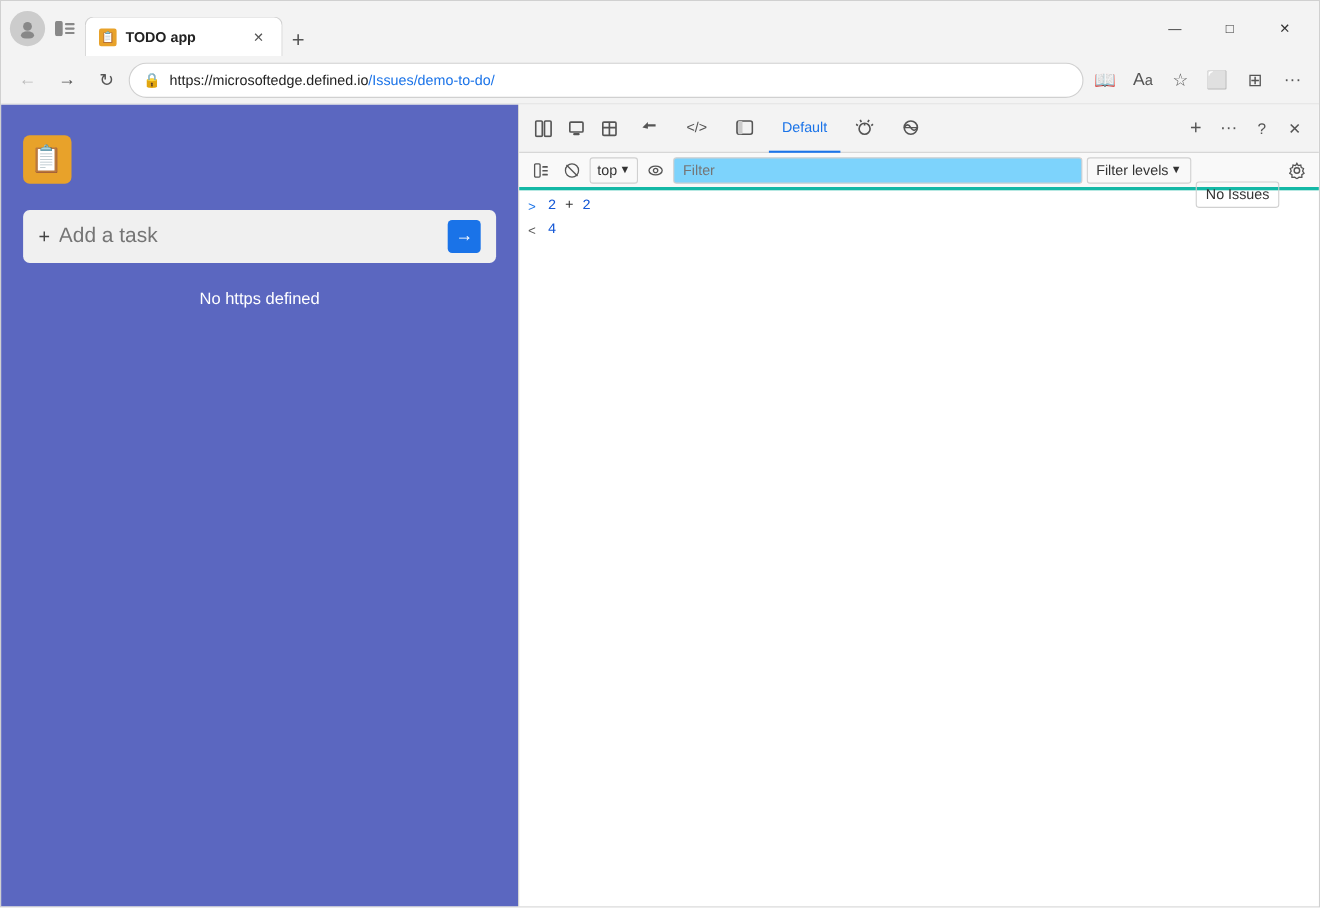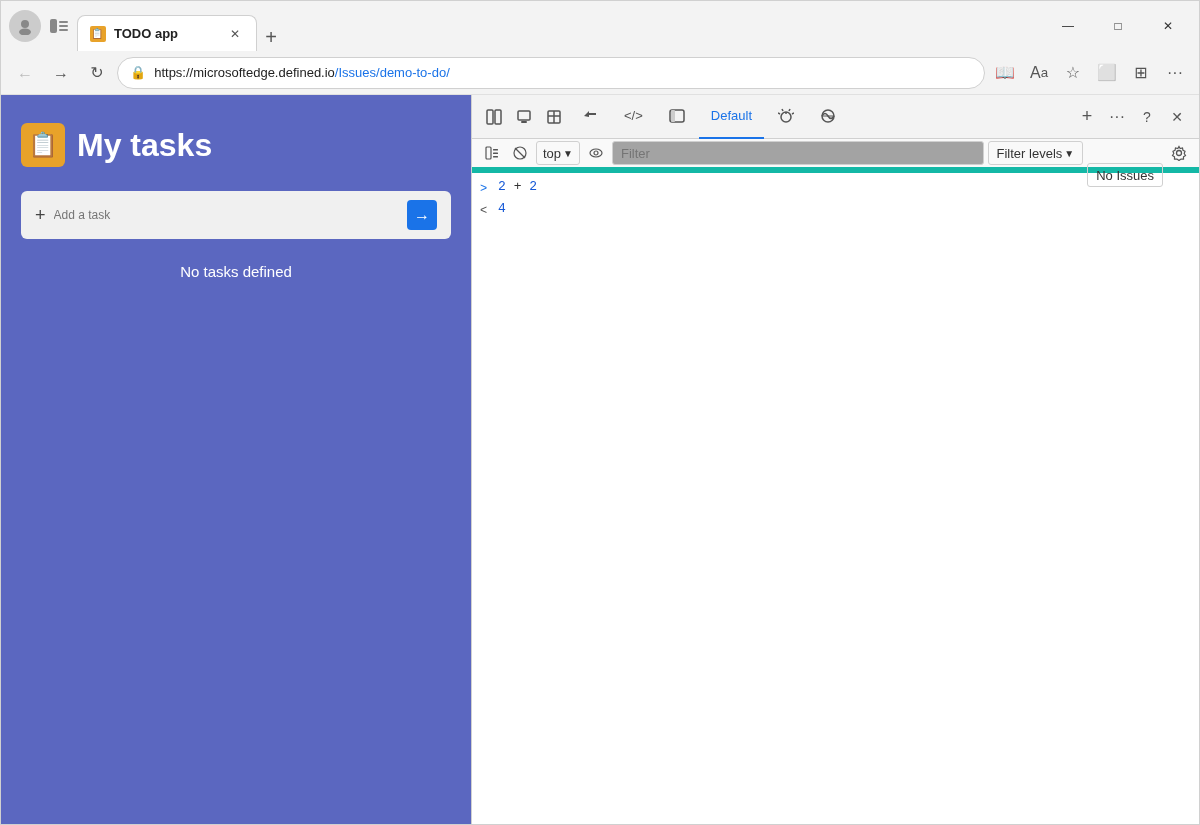--- a/index.html
+++ b/index.html
@@ -35,40 +35,40 @@
     
     .main-area { display: flex; flex: 1; overflow: hidden; }
 
     
     .todo-panel { width: 470px; background: #5b67c0; flex-shrink: 0; display: flex; flex-direction: column; padding: 20px; gap: 16px; }
     .todo-header { display: flex; align-items: center; gap: 12px; padding: 8px 0; }
     .todo-icon { width: 44px; height: 44px; background: #e8a22a; border-radius: 6px; display: flex; align-items: center; justify-content: center; font-size: 24px; }
     .todo-title { font-size: 32px; font-weight: bold; color: #fff; }
     .add-task-bar { background: #f0f0f0; border-radius: 6px; height: 48px; display: flex; align-items: center; padding: 0 14px; gap: 8px; }
     .add-task-plus { font-size: 18px; color: #444; }
-    .add-task-input { flex: 1; background: transparent; border: none; outline: none; font-size: 12px; color: #0369a1; }
+    .add-task-input { flex: 1; background: transparent; border: none; outline: none; font-size: 19px; color: #0369a1; }
     .add-task-submit { width: 30px; height: 30px; background: #1a73e8; border-radius: 4px; display: flex; align-items: center; justify-content: center; color: white; font-size: 16px; cursor: pointer; }
     .no-tasks { text-align: center; color: #fff; font-size: 15px; margin-top: 8px; }
 
     
     .devtools-panel { flex: 1; background: #fff; display: flex; flex-direction: column; border-left: 1px solid #d0d0d0; }
 
     
     .devtools-toolbar { height: 44px; background: #f3f3f3; display: flex; align-items: center; padding: 0 8px; gap: 2px; border-bottom: 1px solid #d0d0d0; }
     .dt-btn { width: 28px; height: 28px; border-radius: 4px; display: flex; align-items: center; justify-content: center; color: #555; font-size: 14px; cursor: pointer; border: none; background: transparent; }
     .dt-tab { height: 44px; display: flex; align-items: center; padding: 0 12px; font-size: 13px; color: #555; cursor: pointer; border-bottom: 2px solid transparent; white-space: nowrap; }
     .dt-tab.active { color: #1a73e8; border-bottom: 2px solid #1a73e8; }
     .dt-spacer { flex: 1; }
     .dt-right-btns { display: flex; gap: 2px; }
 
     
-    .console-toolbar { height: 34px; background: #f9f9f9; display: flex; align-items: center; padding: 0 8px; gap: 4px; border-bottom: 6px solid #14b8a6; }
+    .console-toolbar { height: 34px; background: #f9f9f9; display: flex; align-items: center; padding: 0 8px; gap: 4px; border-bottom: 3px solid #14b8a6; }
     .ct-btn { width: 24px; height: 24px; border-radius: 3px; display: flex; align-items: center; justify-content: center; color: #555; font-size: 12px; cursor: pointer; }
     .top-selector { display: flex; align-items: center; gap: 2px; background: transparent; border: 1px solid #d0d0d0; border-radius: 3px; padding: 2px 6px; font-size: 13px; color: #333; cursor: pointer; height: 24px; }
-    .filter-input { flex: 1; height: 24px; border: 1px solid #d0d0d0; border-radius: 3px; padding: 0 8px; font-size: 13px; outline: none; background: #a3a3a3; }
+    .filter-input { flex: 1; height: 24px; border: 1px solid #d0d0d0; border-radius: 3px; padding: 0 8px; font-size: 13px; outline: none; background: #7dd3fc; }
     .default-levels { display: flex; align-items: center; gap: 2px; height: 24px; border: 1px solid #d0d0d0; border-radius: 3px; padding: 0 8px; font-size: 13px; color: #333; cursor: pointer; white-space: nowrap; }
     .no-issues-badge { height: 24px; border: 1px solid #d0d0d0; border-radius: 3px; padding: 0 8px; font-size: 13px; color: #333; display: flex; align-items: center; white-space: nowrap; margin-top: 44px; }
     .gear-icon-console { width: 24px; height: 24px; display: flex; align-items: center; justify-content: center; color: #555; font-size: 14px; cursor: pointer; margin-left: auto; }
 
     
     .console-output { flex: 1; padding: 4px 0; overflow-y: auto; font-family: 'Courier New', monospace; font-size: 13px; }
     .console-line { display: flex; align-items: flex-start; padding: 2px 8px; min-height: 22px; gap: 6px; }
     .console-chevron { color: #1a73e8; font-size: 12px; width: 12px; flex-shrink: 0; margin-top: 3px; }
     .console-chevron.result { color: #555; }
     .console-text { color: #333; }
@@ -129,28 +129,27 @@
       <button class="nav-btn">⊞</button>
       <button class="nav-btn">···</button>
     </div>
   </div>
 
   <div class="main-area">
 
     <div class="todo-panel">
       <div class="todo-header">
         <div class="todo-icon">📋</div>
-        <h1 class="todo-title">My tasks</h1>
       </div>
       <div class="add-task-bar">
         <span class="add-task-plus">+</span>
         <input class="add-task-input" type="text" placeholder="Add a task" style="">
         <div class="add-task-submit">→</div>
       </div>
-      <div class="no-tasks">No tasks defined</div>
+      <div class="no-tasks">No https defined</div>
     </div>
 
     <div class="devtools-panel">
 
       <div class="devtools-toolbar">
         <div class="dt-btn">
           <svg width="16" height="16" viewBox="0 0 16 16" fill="none">
             <rect x="1" y="1" width="6" height="14" rx="1" stroke="#555" stroke-width="1.5" fill="none"></rect>
             <rect x="9" y="1" width="6" height="14" rx="1" stroke="#555" stroke-width="1.5" fill="none"></rect>
           </svg>

